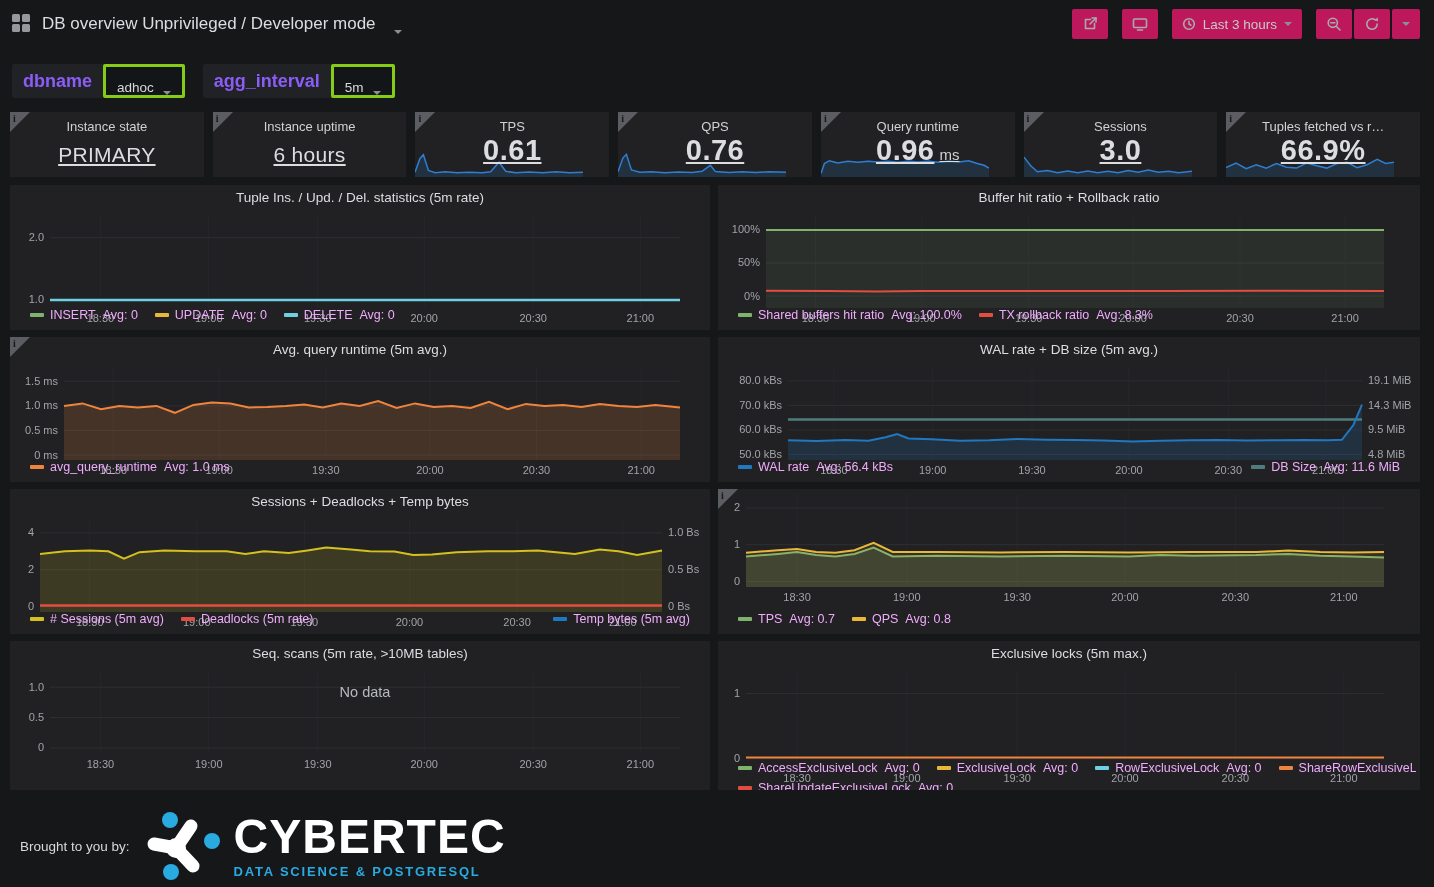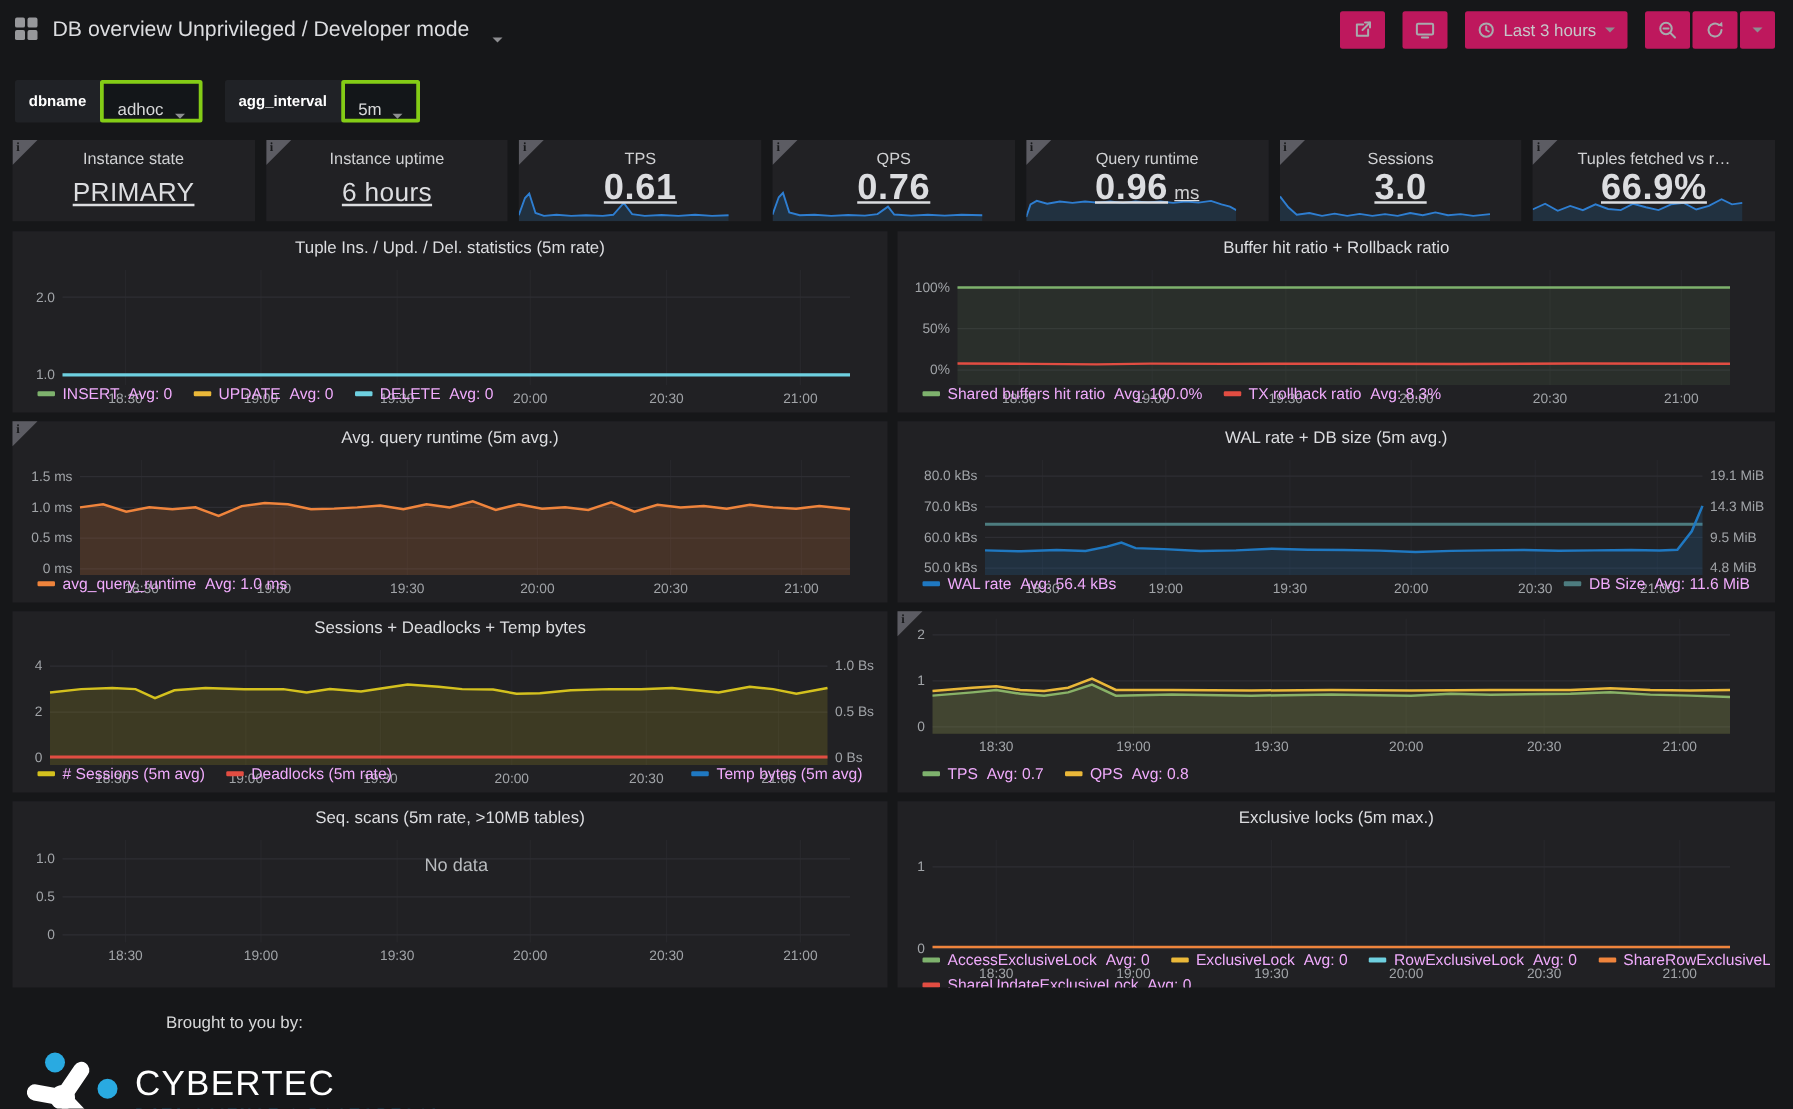--- a/index.html
+++ b/index.html
@@ -17,21 +17,21 @@
   .nav-right{display:flex;align-items:center;gap:14px;}
   .navbtn{height:30px;background:#be185d;border-radius:2px;display:flex;align-items:center;justify-content:center;padding:0 10px;color:#c7c8ca;font-size:13.5px;gap:7px;cursor:pointer;box-sizing:border-box;}
   .btn-group{display:flex;gap:2px;align-items:center;}
   .icon{display:block;}
   .icon *{stroke:#a8aaad;stroke-width:1.6;fill:none;stroke-linecap:round;stroke-linejoin:round;}
   .icon .solid{fill:#a8aaad;stroke:none;}
 
   
   .vars{position:absolute;top:64px;left:12px;display:flex;gap:18px;}
   .var{display:flex;align-items:stretch;background:#202226;border-radius:2px;}
-  .var-label{display:flex;align-items:center;padding:0 11px;color:#ffffff;font-size:12px;font-weight:700;}
+  .var-label{display:flex;align-items:center;padding:0 11px;color:#8b5cf6;font-size:18px;font-weight:700;}
   .var-value{display:flex;align-items:flex-end;gap:9px;background:#131619;border:3px solid #84cc16;border-radius:2px;padding:0 11px;font-size:13.5px;color:#d8d9da;min-height:34px;cursor:pointer;box-sizing:border-box;}
 
   
   .stats{position:absolute;top:112px;left:10px;right:14px;height:65px;display:flex;gap:9px;}
   .stat{position:relative;flex:1;background:#212124;overflow:hidden;}
   .stat-title{margin-top:7px;text-align:center;font-size:13px;color:#d0d1d3;white-space:nowrap;overflow:hidden;position:relative;z-index:2;}
   .stat-value{position:relative;z-index:2;display:flex;justify-content:center;align-items:baseline;margin-top:1px;font-size:29px;font-weight:700;color:#dcdde0;letter-spacing:.5px;line-height:1.1;text-decoration:underline;}
   .stat-value.sm{font-size:21px;font-weight:500;margin-top:9px;letter-spacing:.3px;}
   .stat-suffix{font-size:15px;font-weight:500;margin-left:5px;color:#cfd0d2;letter-spacing:0;}
   .spark{position:absolute;left:0;right:0;bottom:0;height:27px;z-index:1;}
@@ -49,24 +49,24 @@
   .la{margin-left:7px;}
   .legend-clip{max-height:27px;overflow:hidden;position:relative;margin-right:4px;}
 
   .icorner{position:absolute;top:0;left:0;width:0;height:0;border-top:20px solid #5c5c63;border-right:20px solid transparent;z-index:3;cursor:pointer;}
   .icorner i{position:absolute;top:-19px;left:3px;font-style:normal;font-weight:700;font-size:10px;color:#17181a;font-family:"Liberation Serif",serif;}
 
   svg text.tick{font-size:11px;fill:#a1a4a8;font-family:"Liberation Sans",sans-serif;}
   svg text.nodata{font-size:14.5px;fill:#b7babd;font-family:"Liberation Sans",sans-serif;}
 
   
-  .footer{position:absolute;left:20px;top:810px;height:72px;display:flex;align-items:center;gap:16px;flex-direction:column;}
+  .footer{position:absolute;left:20px;top:810px;height:72px;display:flex;align-items:center;gap:16px;}
   .footer-text{font-size:13.5px;color:#d8d9da;}
   .brand{display:flex;align-items:center;gap:10px;}
-  .brand-name{font-size:28px;font-weight:400;color:#ffffff;letter-spacing:1px;line-height:1;}
+  .brand-name{font-size:48px;font-weight:700;color:#ffffff;letter-spacing:1px;line-height:1;}
   .brand-tagline{font-size:13px;font-weight:700;color:#29aae1;letter-spacing:1.8px;margin-top:3px;}
 </style>
 </head>
 <body>
 
 <div class="app">
 
   <div class="navbar">
     <div class="nav-left">
       <div class="grid-icon">

